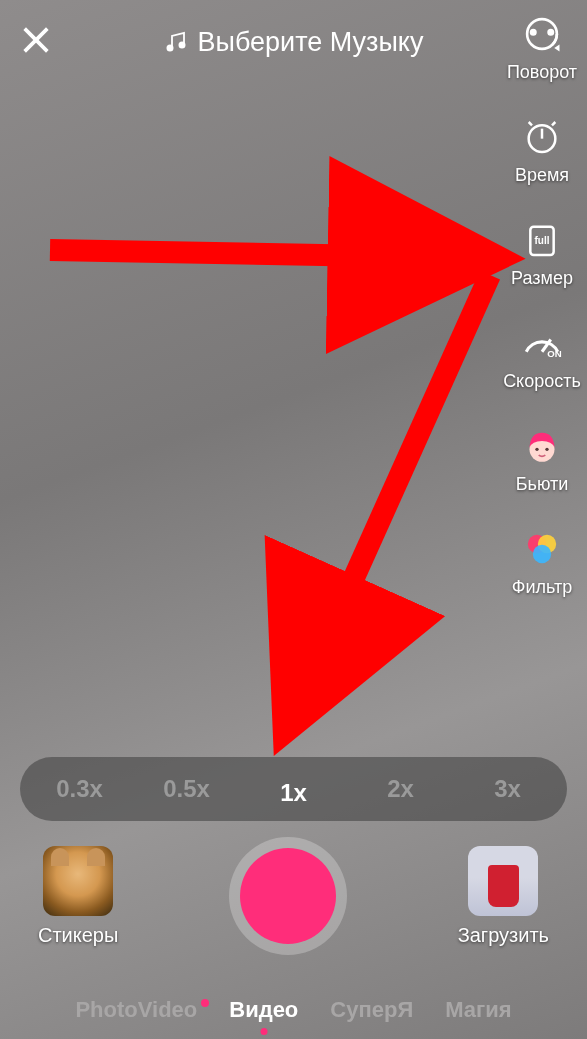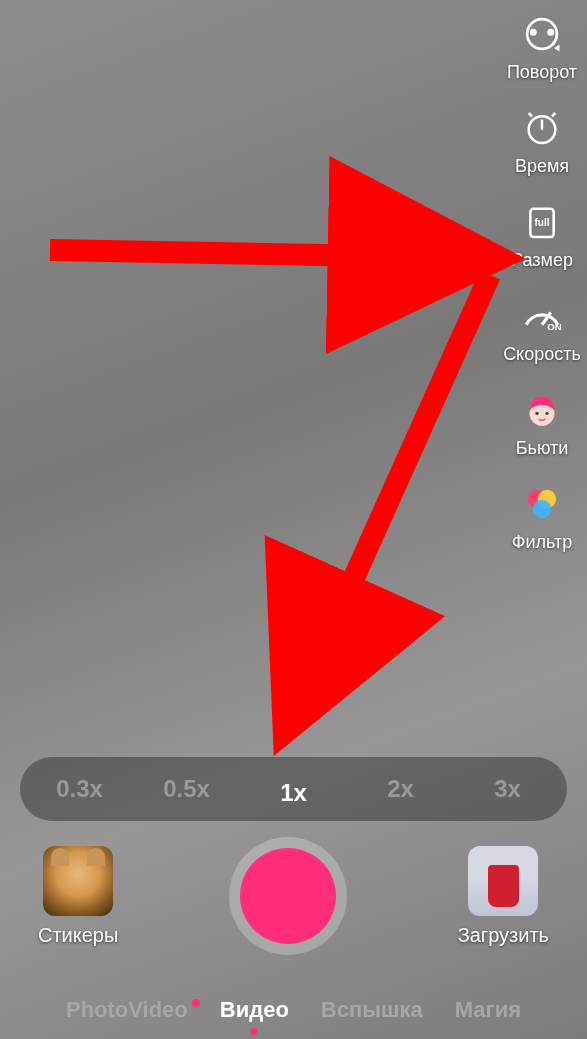--- a/index.html
+++ b/index.html
@@ -33,21 +33,21 @@
     cursor:pointer;
   }
   .music-select svg { width:24px; height:24px; }
 
   
   .side-tools {
     position:absolute;
     right:0; top:12px;
     width:90px;
     display:flex; flex-direction:column;
-    gap:23px;
+    gap:32px;
     align-items:center;
   }
   .tool {
     display:flex; flex-direction:column; align-items:center; gap:6px;
     color:#fff; font-size:18px;
     cursor:pointer;
     text-align:center;
   }
   .tool .ic { width:44px; height:44px; display:flex;align-items:center;justify-content:center; }
   .tool span { text-shadow: 0 1px 3px rgba(0,0,0,.6); }
@@ -137,20 +137,36 @@
   }
 
   
   .arrow-svg { position:absolute; top:0; left:0; width:587px; height:1039px; pointer-events:none; }
 </style>
 </head>
 <body>
 
 <div class="app">
 
+  <div class="topbar">
+    <div class="close-btn">
+      <svg viewBox="0 0 24 24" width="34" height="34" stroke="#fff" stroke-width="2.6" fill="none">
+        <line x1="4" y1="4" x2="20" y2="20"></line>
+          <line x1="20" y1="4" x2="4" y2="20"></line>
+      </svg>
+    </div>
+    <div class="music-select">
+      <svg viewBox="0 0 24 24" stroke="#fff" stroke-width="1.8" fill="none">
+        <path d="M8 18 V6 L20 3 V15"></path>
+          <circle cx="6" cy="18" r="2.6" fill="#fff"></circle>
+          <circle cx="18" cy="15" r="2.6" fill="#fff"></circle>
+      </svg>
+      <span>Выберите Музыку</span>
+    </div>
+  </div>
 
   <div class="side-tools">
 
     <div class="tool">
       <div class="ic">
         <svg viewBox="0 0 48 48" width="42" height="42" stroke="#fff" stroke-width="3" fill="none">
           <circle cx="24" cy="24" r="17"></circle>
           <circle cx="14" cy="22" r="2.5" fill="#fff"></circle>
             <circle cx="34" cy="22" r="2.5" fill="#fff"></circle>
           <path d="M41 24 a17 17 0 0 1 -5 12"></path>
@@ -237,21 +253,21 @@
     </div>
     <div class="thumb-btn">
       <div class="thumb-img cup-bg"></div>
       <div class="thumb-label">Загрузить</div>
     </div>
   </div>
 
   <div class="mode-tabs">
     <div class="mode-tab dot">PhotoVideo</div>
     <div class="mode-tab active">Видео</div>
-    <div class="mode-tab">Вспышка</div>
+    <div class="mode-tab">СуперЯ</div>
     <div class="mode-tab">Магия</div>
   </div>
 
   <svg class="arrow-svg">
     <defs>
       <marker id="ah" viewBox="0 0 10 10" refX="8" refY="5" markerWidth="9" markerHeight="9" orient="auto">
         <path d="M0,0 L10,5 L0,10 Z" fill="#ff0000"></path>
       </marker>
     </defs>
     <line x1="50" y1="250" x2="486" y2="258" stroke="#ff0000" stroke-width="22" marker-end="url(#ah)"></line>

